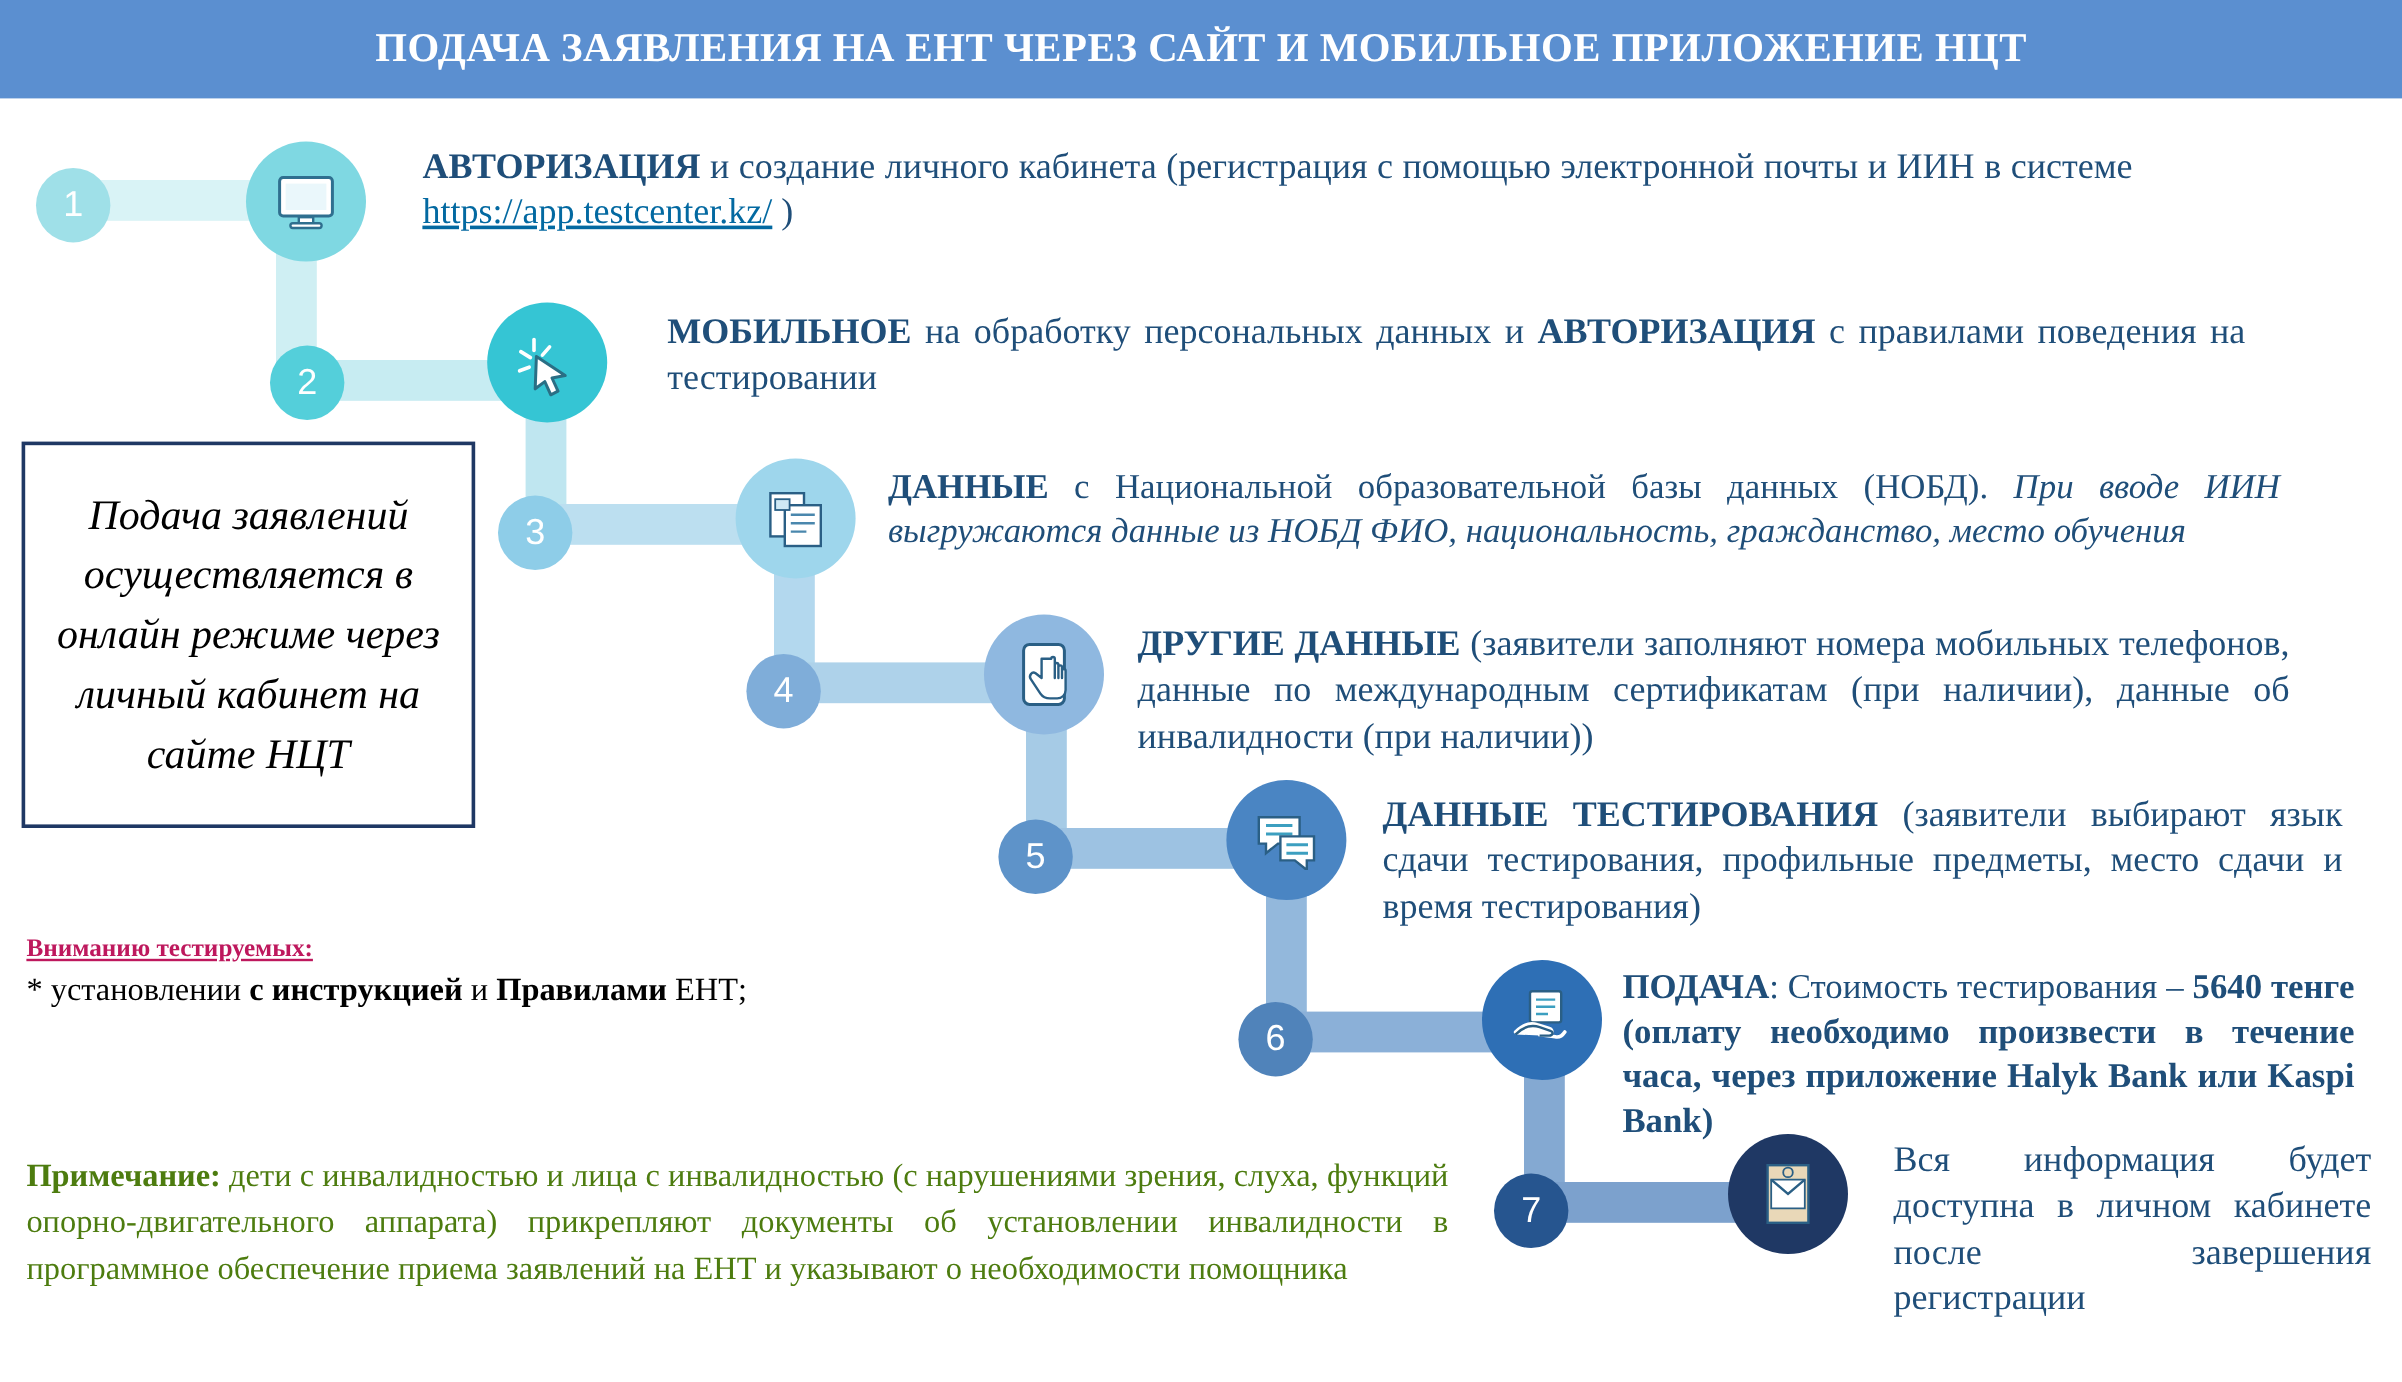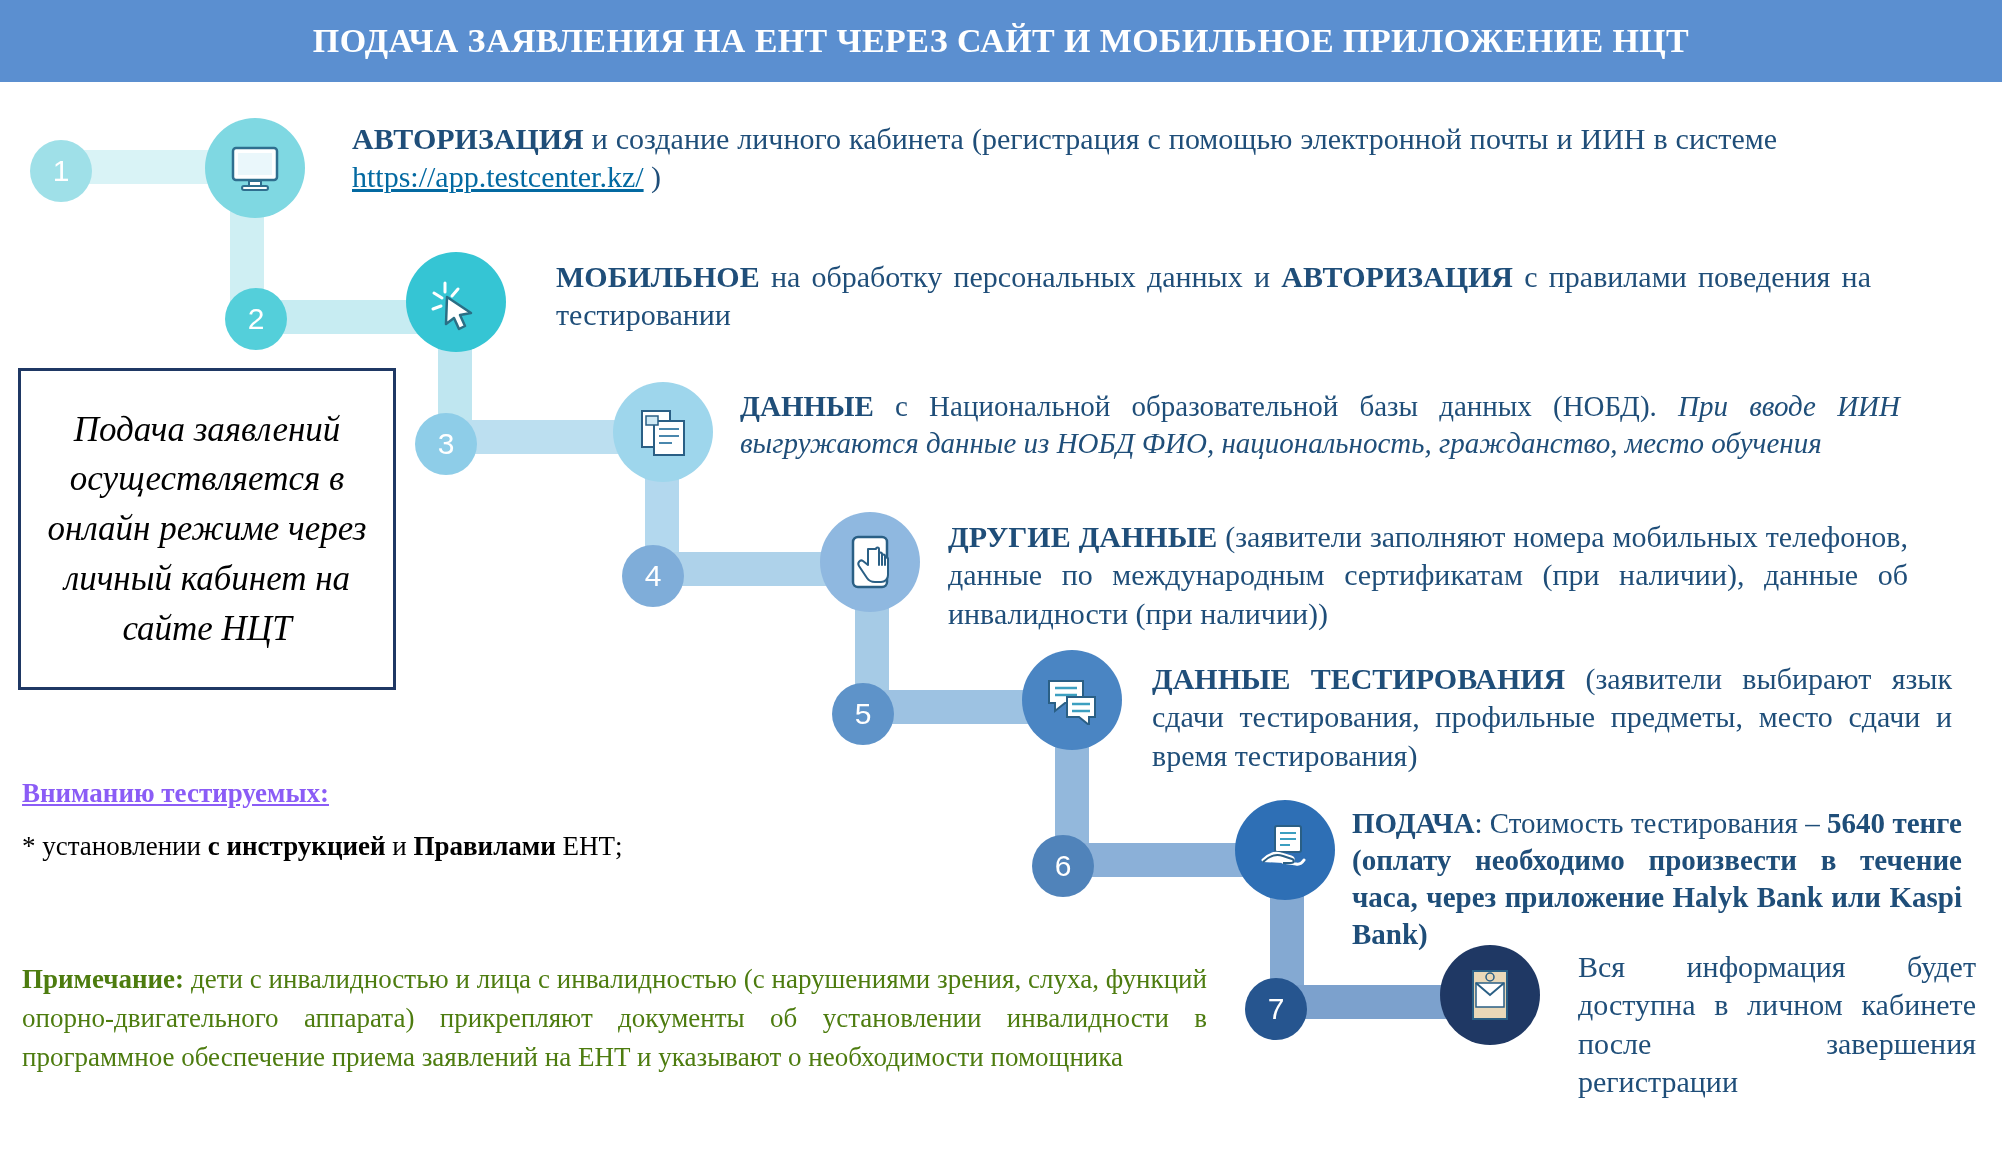--- a/index.html
+++ b/index.html
@@ -86,25 +86,25 @@
     padding: 0 10px;
   }
 
   
   #attention-block {
     position: absolute;
     left: 22px; top: 778px;
     width: 1000px;
   }
   #attention-title {
-    font-size: 27px;
+    font-size: 21px;
     font-weight: bold;
     text-decoration: underline;
-    color: #8b5cf6;
-    margin-bottom: 20px;
+    color: #be185d;
+    margin-bottom: 4px;
     display: block;
   }
   .attn-line {
     font-size: 27px;
     color: #000000;
     display: block;
     line-height: 1.3;
     text-align: justify;
   }
   .b { font-weight: bold; }

